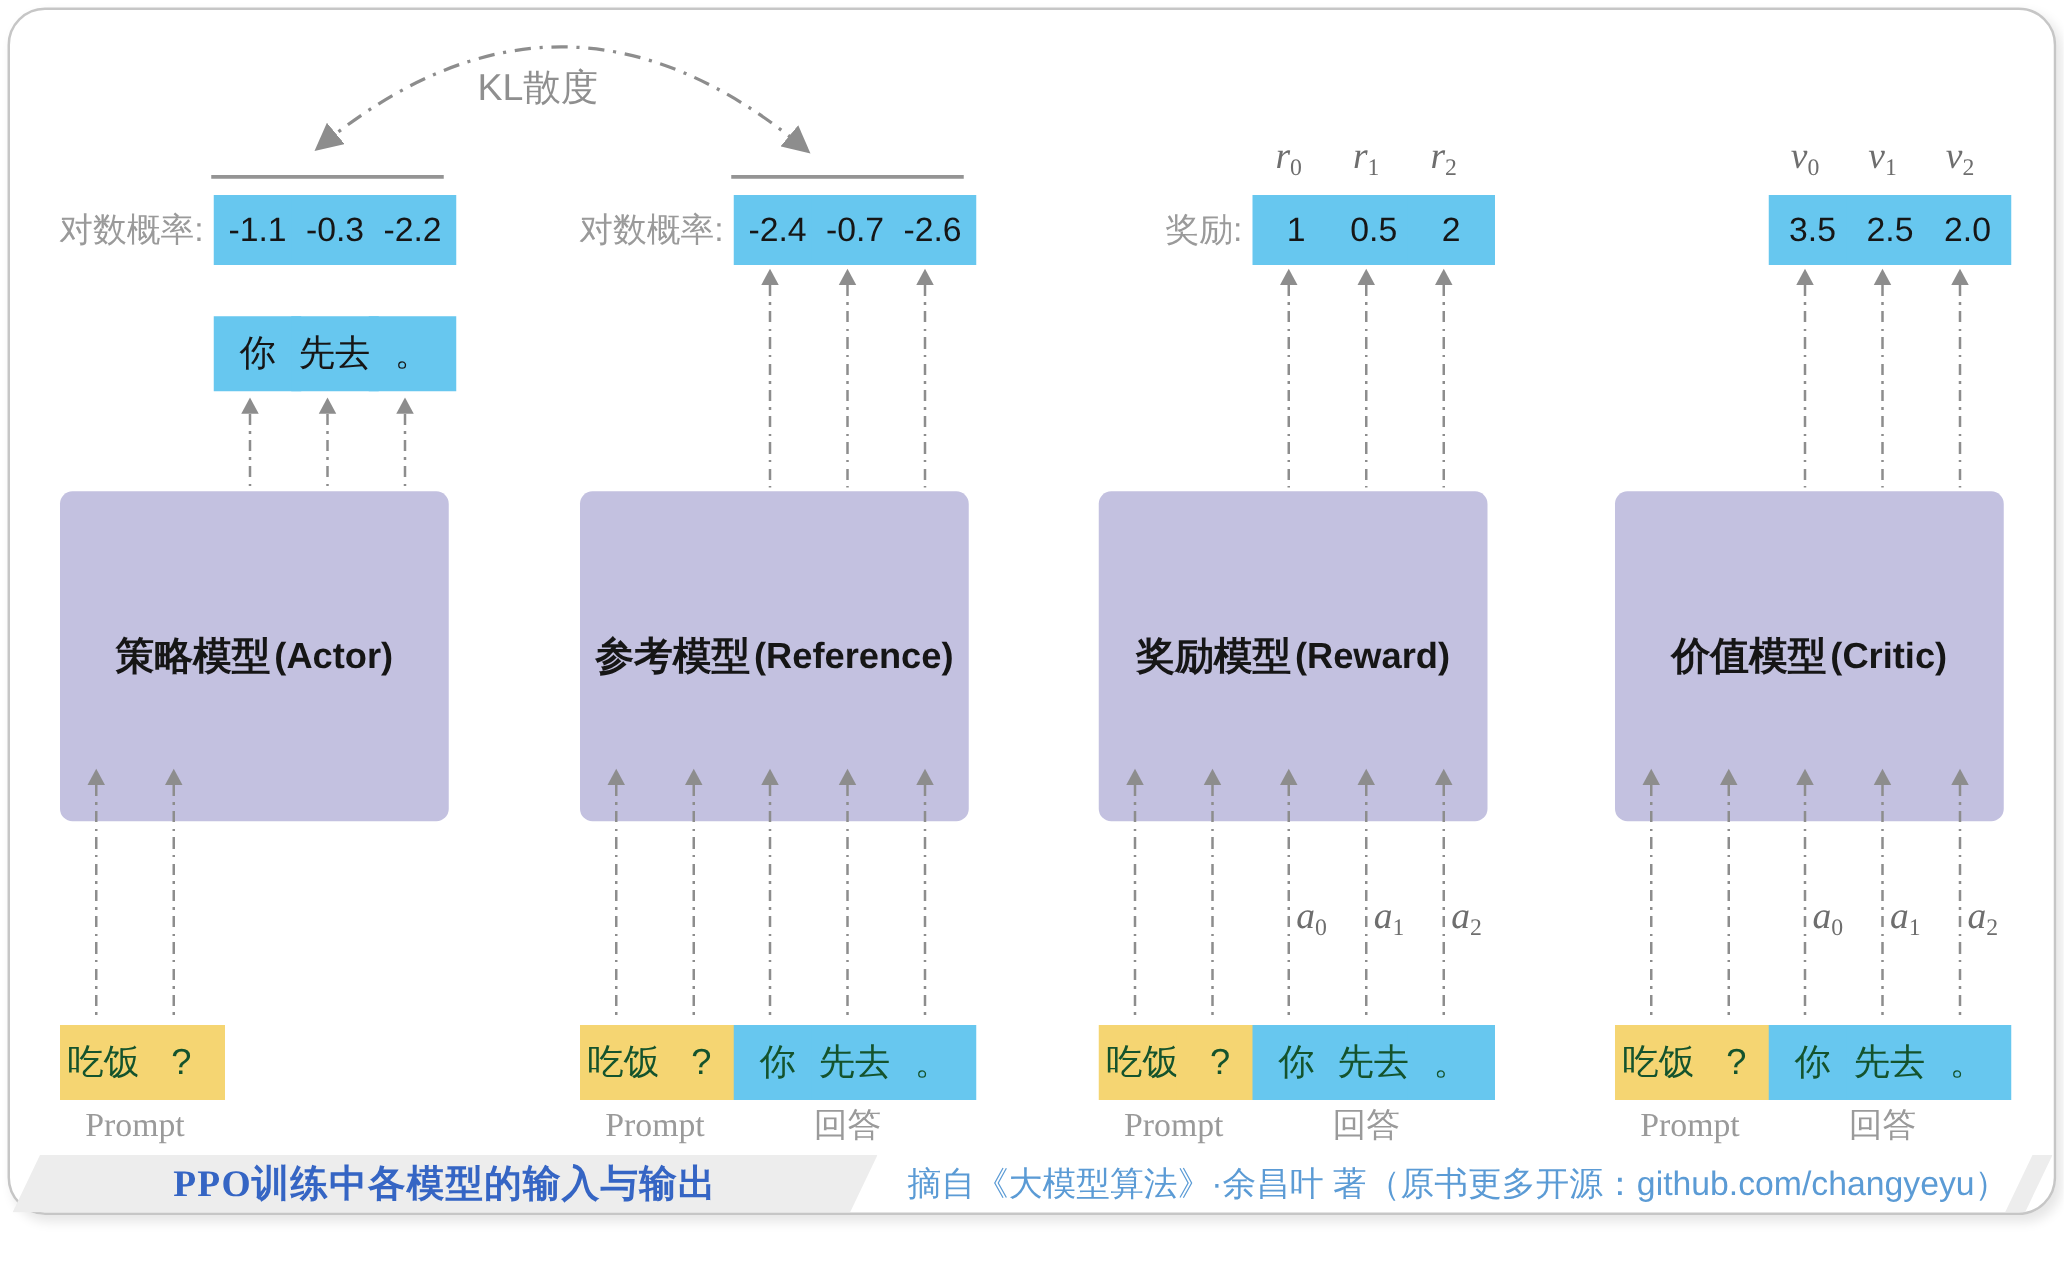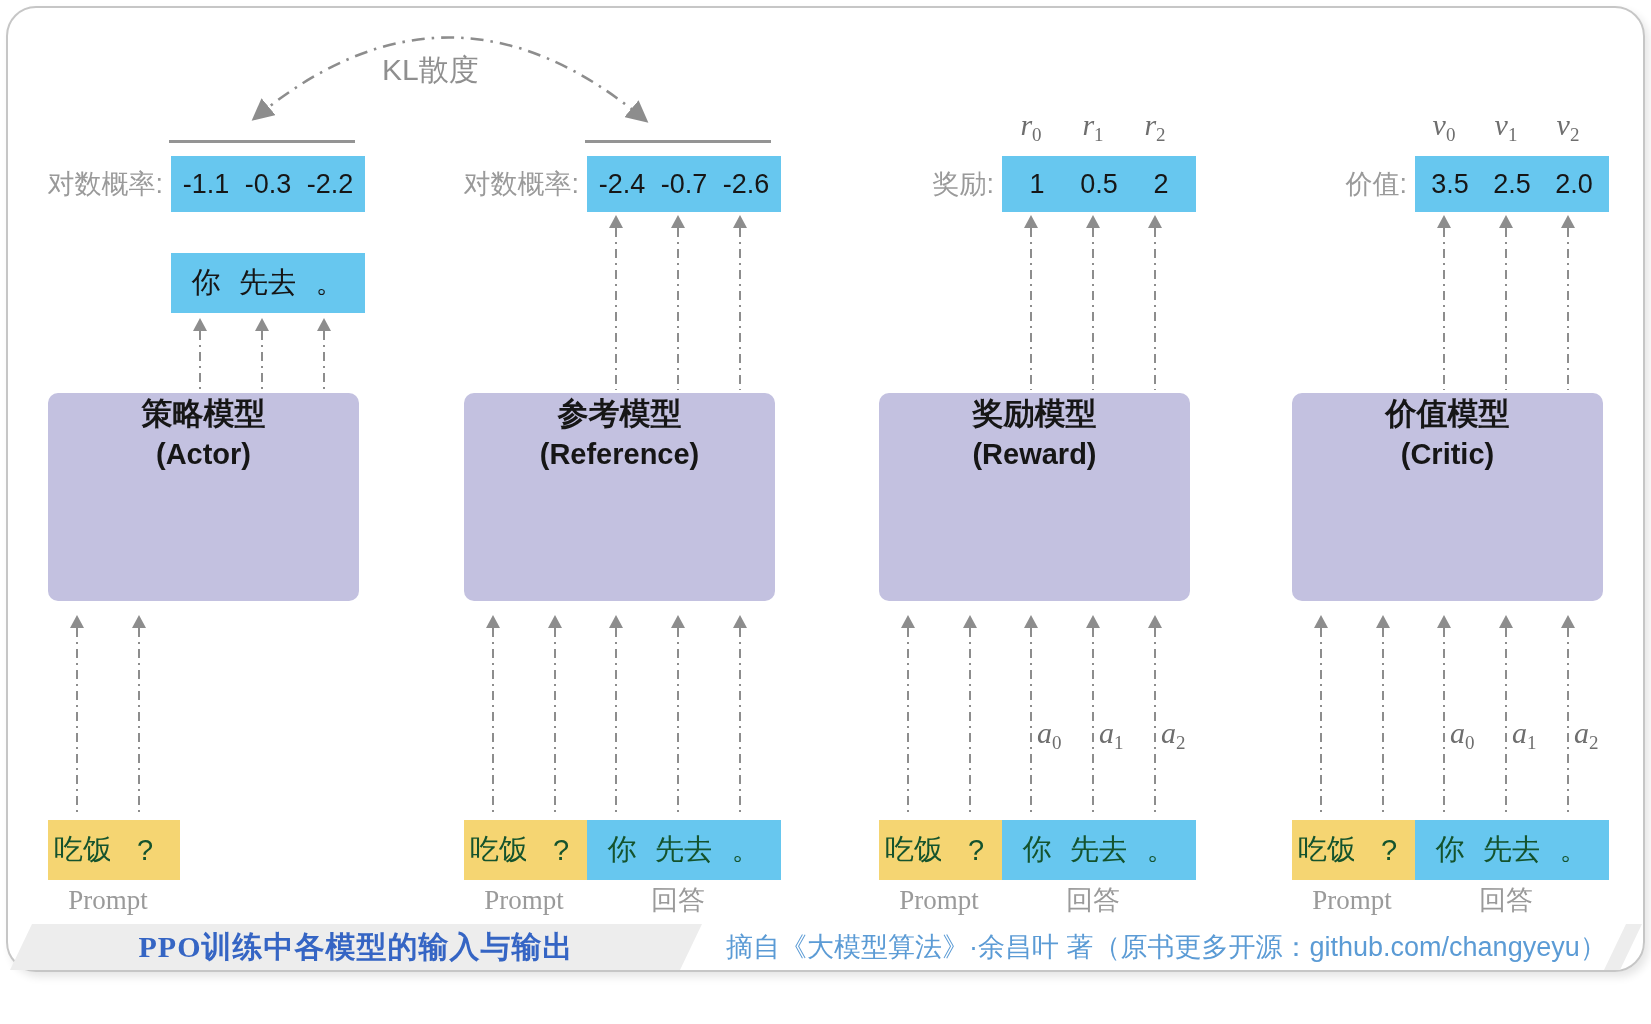--- a/index.html
+++ b/index.html
@@ -12,22 +12,22 @@
     display:flex;align-items:center;justify-content:center;font-size:27px}
   .ansbox{top:253px;height:60px;font-size:29px}
   .tok{position:absolute;top:820px;width:70px;height:60px;display:flex;align-items:center;
     justify-content:center;font-size:29px;color:#14532d}
   .tok.y{background:#f5d572}
   .tok.b{background:#67c7ef}
   .glabel{position:absolute;color:#9a9a9a;font-size:27px;display:flex;align-items:center}
   .rlabel{top:156px;height:56px;width:152px;justify-content:flex-end}
   .anslabel{top:253px;height:60px;width:152px;justify-content:flex-end}
   .oline{position:absolute;top:140px;width:186px;height:3px;background:#949494}
-  .block{position:absolute;top:393px;width:311px;height:208px;background:#c3c1e0;border-radius:10px;
-    display:flex;flex-direction:column;align-items:center;gap:3px}
+  .block{position:absolute;top:393px;width:311px;height:264px;background:#c3c1e0;border-radius:10px;
+    display:flex;align-items:center;justify-content:center;gap:3px}
   .block .cn{font-size:31px;font-weight:bold;color:#161616}
   .block .en{font-size:29px;font-weight:bold;color:#161616}
   .mathlab{position:absolute;font-family:"Liberation Serif","DejaVu Serif",serif;
     color:#6e6e6e;font-size:30px;font-style:italic;line-height:1.1}
   .mathlab sub{font-style:normal;font-size:19px;vertical-align:-6px;line-height:1}
   .heads{top:108px;width:58px;text-align:center}
   .action{top:716px}
   .plabel{position:absolute;top:882px;height:36px;width:120px;
     font-family:"Liberation Serif","DejaVu Serif",serif;color:#9a9a9a;font-size:27px;
     display:flex;align-items:center;justify-content:center}
@@ -118,21 +118,20 @@
   <div class="tok y" style="left:941px">?</div>
   <div class="tok b" style="left:1002px">你</div>
   <div class="tok b" style="left:1064px">先去</div>
   <div class="tok b" style="left:1126px">。</div>
   <div class="plabel" style="left:879px">Prompt</div>
   <div class="blabel" style="left:1002px">回答</div>
 
   <div class="mathlab heads" style="left:1415px"><i>v</i><sub>0</sub></div>
   <div class="mathlab heads" style="left:1477px"><i>v</i><sub>1</sub></div>
   <div class="mathlab heads" style="left:1539px"><i>v</i><sub>2</sub></div>
-  <div class="glabel rlabel" style="left:1255px">价值:</div>
   <div class="box" style="left:1415px">3.5</div>
   <div class="box" style="left:1477px">2.5</div>
   <div class="box" style="left:1539px">2.0</div>
   <div class="block" style="left:1292px">
     <div class="cn">价值模型</div>
     <div class="en">(Critic)</div>
   </div>
   <div class="mathlab action" style="left:1450px"><i>a</i><sub>0</sub></div>
   <div class="mathlab action" style="left:1512px"><i>a</i><sub>1</sub></div>
   <div class="mathlab action" style="left:1574px"><i>a</i><sub>2</sub></div>

